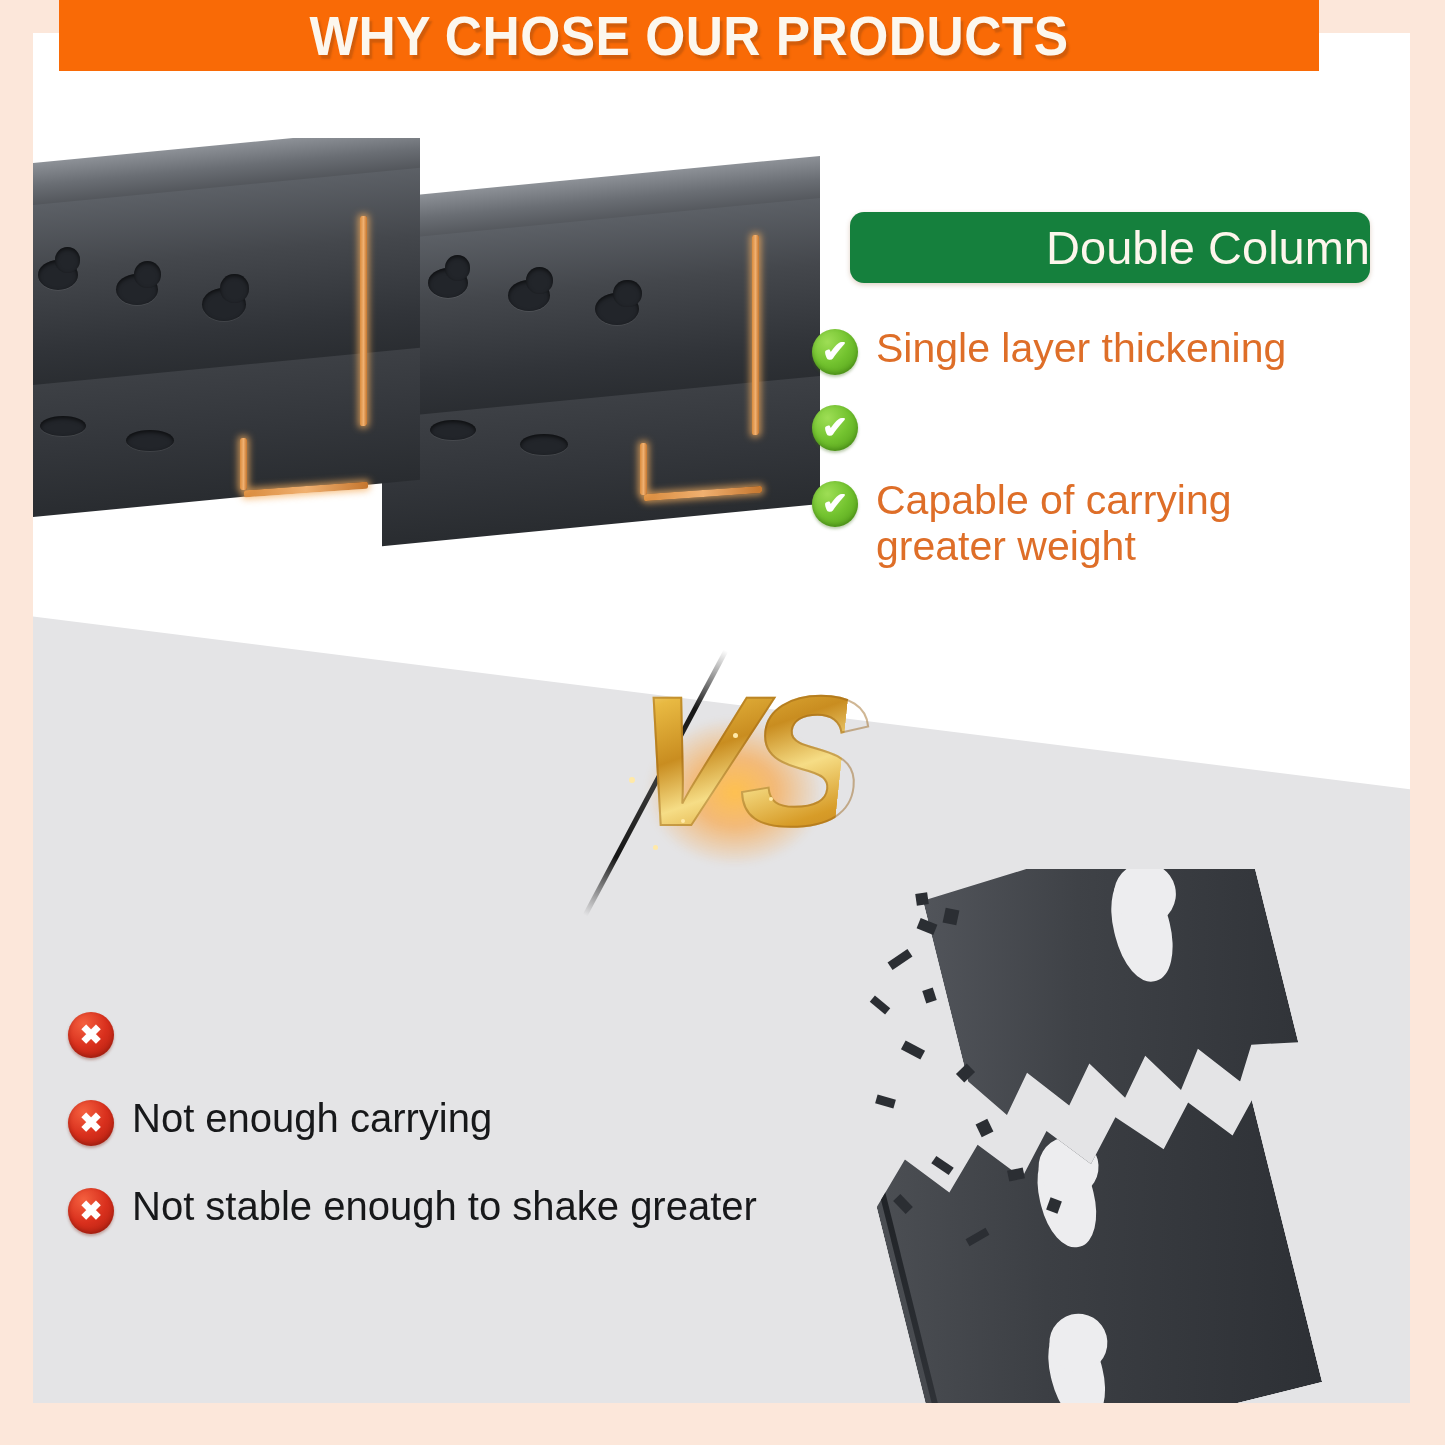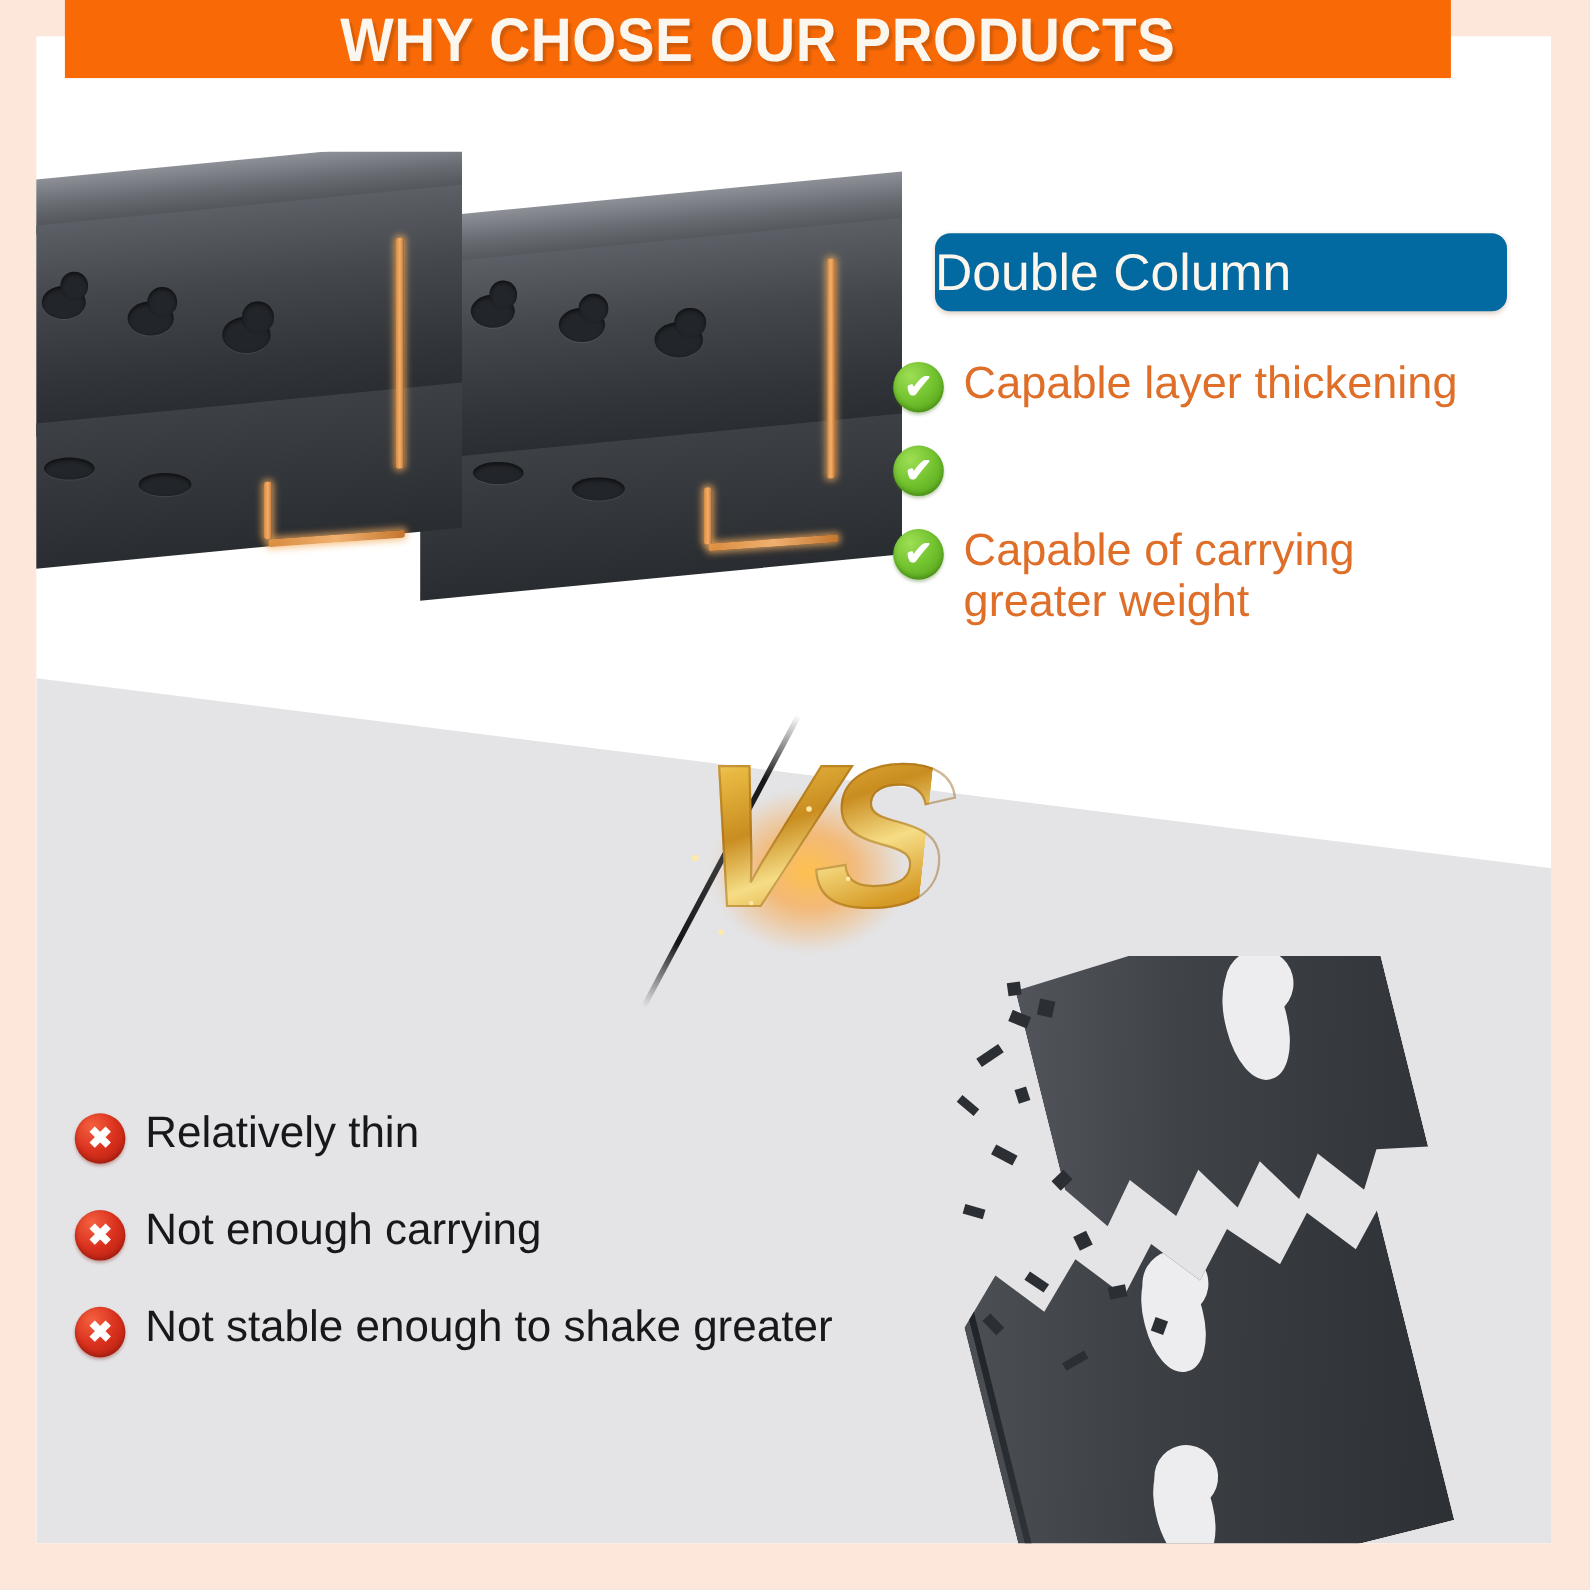--- a/index.html
+++ b/index.html
@@ -134,25 +134,25 @@
     -webkit-background-clip:text; background-clip:text; color:transparent;
     -webkit-text-stroke:2px rgba(150,95,20,.45);
     text-align:center;
     transform:skewX(-6deg);
   }
   .sparks { position:absolute; background:#ffe9a8; border-radius:50%; }
 
   
   .badge {
     position:absolute;
-    background:#0369a1;
+    background:#15803d;
     border-radius:14px;
     color:#FDF6EC;
     font-size:47px;
-    text-align:left;
+    text-align:right;
     box-shadow:0 2px 5px rgba(130,70,25,.25);
   }
   .badge-double { left:817px; top:179px; width:520px; height:71px; line-height:71px; }
   .badge-single { left:77px;  top:865px; width:520px; height:77px; line-height:77px; }
 
   
   .list { position:absolute; }
   .list-pros { left:779px; top:292px; width:600px; }
   .list-cons { left:35px;  top:975px; width:790px; }
 
@@ -256,21 +256,21 @@
     <div class="sparks" style="left:736px; top:764px; width:4px;  height:4px;"></div>
     <div class="sparks" style="left:620px; top:812px; width:5px;  height:5px;"></div>
 
     <div class="badge badge-double">Double Column</div>
 
     <div class="list list-pros">
       <div class="row">
         <span class="ico check">
             <span>✔</span>
           </span>
-        <span class="txt txt-pro">Capable layer thickening</span>
+        <span class="txt txt-pro">Single layer thickening</span>
       </div>
       <div class="row">
         <span class="ico check">
             <span>✔</span>
           </span>
       </div>
       <div class="row">
         <span class="ico check">
             <span>✔</span>
           </span>
@@ -278,21 +278,20 @@
 greater weight</span>
       </div>
     </div>
 
 
     <div class="list list-cons">
       <div class="row">
         <span class="ico cross">
             <span>✖</span>
           </span>
-        <span class="txt txt-con">Relatively thin</span>
       </div>
       <div class="row">
         <span class="ico cross">
             <span>✖</span>
           </span>
         <span class="txt txt-con">Not enough carrying</span>
       </div>
       <div class="row">
         <span class="ico cross">
             <span>✖</span>

